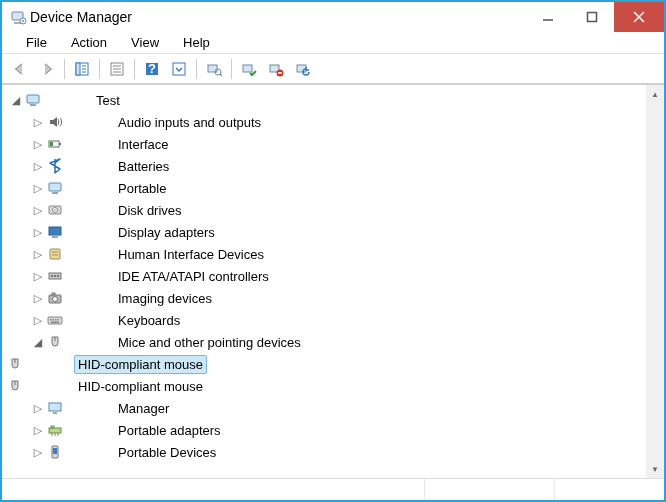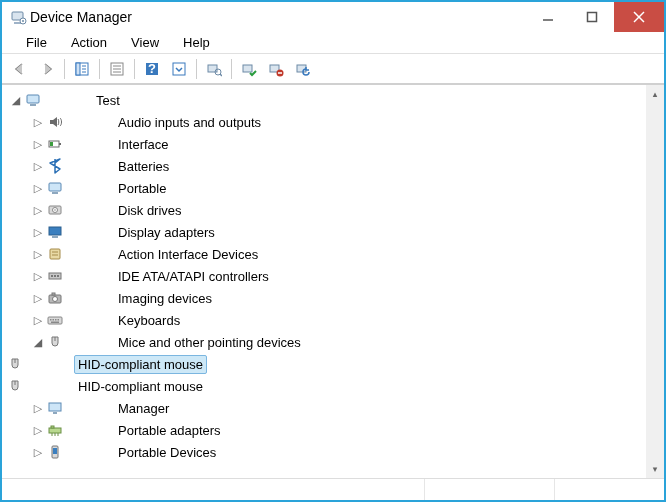--- a/index.html
+++ b/index.html
@@ -228,21 +228,21 @@
       </div>
       <div class="node ind1">
         <span class="exp">▷</span>
         <span class="nico">
             <svg width="16" height="16" viewBox="0 0 16 16">
               <rect x="3" y="3" width="10" height="10" rx="1" fill="#e8d9a5" stroke="#a58b4a"></rect>
               <line x1="5" y1="6" x2="11" y2="6" stroke="#a58b4a"></line>
               <line x1="5" y1="9" x2="11" y2="9" stroke="#a58b4a"></line>
             </svg>
           </span>
-        <span class="nlabel">Action Interface Devices</span>
+        <span class="nlabel">Human Interface Devices</span>
       </div>
       <div class="node ind1">
         <span class="exp">▷</span>
         <span class="nico">
             <svg width="16" height="16" viewBox="0 0 16 16">
               <rect x="2" y="5" width="12" height="6" fill="#c8c8c8" stroke="#777"></rect>
               <rect x="4" y="7" width="2" height="2" fill="#777"></rect>
               <rect x="7" y="7" width="2" height="2" fill="#777"></rect>
               <rect x="10" y="7" width="2" height="2" fill="#777"></rect>
             </svg>

